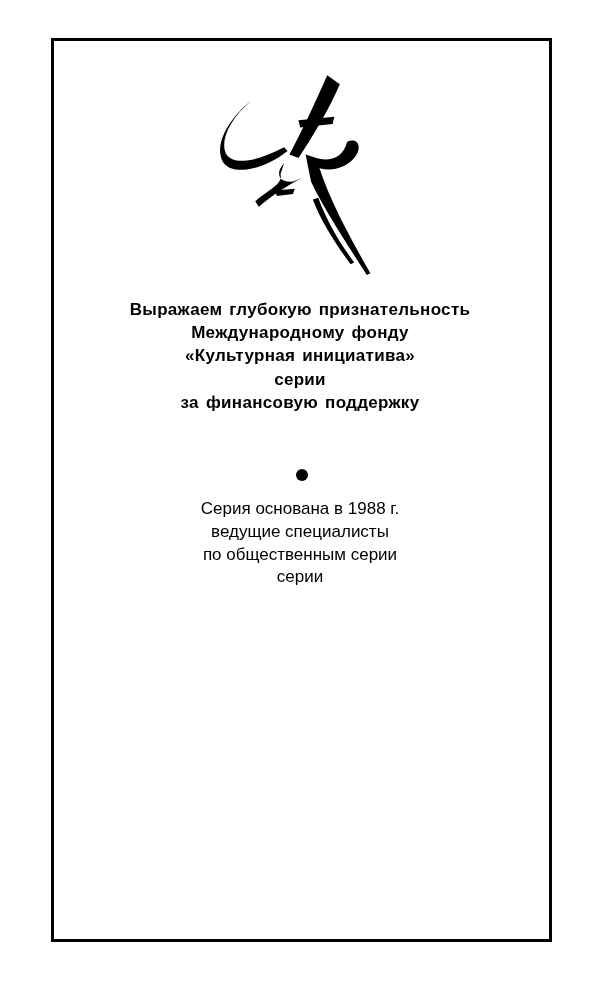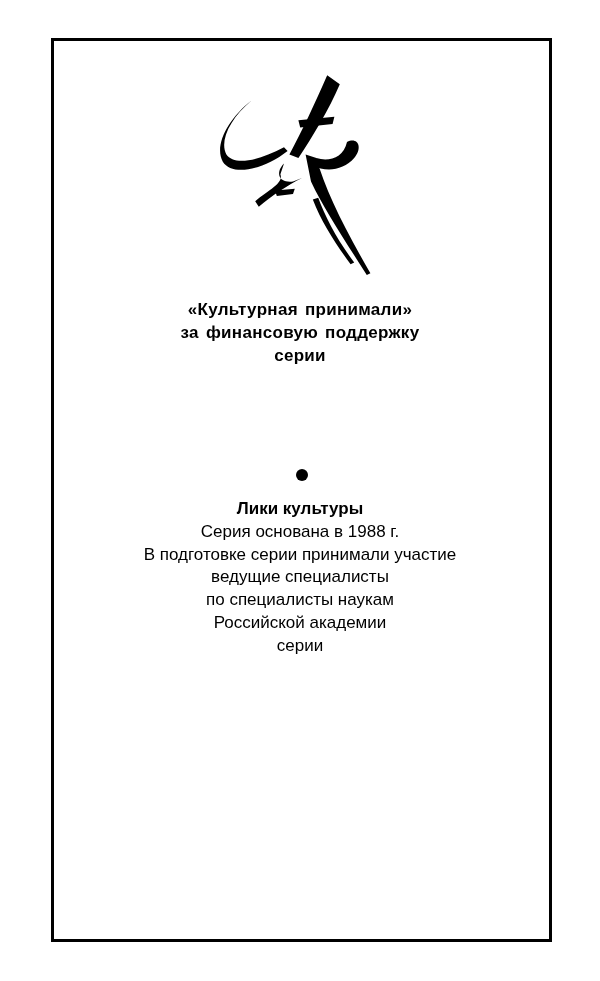--- a/index.html
+++ b/index.html
@@ -30,28 +30,27 @@
 
     <path d="M80 110 C70 120, 74 132, 90 130 L100 126 C84 134, 66 146, 52 158 L48 152 C62 140, 80 132, 76 122 Z" fill="#000"></path>
 
     <path d="M104 100 L116 104 C126 140, 146 180, 176 232 L172 234 C148 196, 124 160, 110 130 Z" fill="#000"></path>
     <path d="M112 150 L118 148 C126 170, 140 196, 158 220 L154 222 C138 200, 122 176, 112 150 Z" fill="#000"></path>
     <path d="M70 140 L92 138 L90 144 L72 146 Z" fill="#000"></path>
   </svg>
 </div>
 
 <div class="dedication">
-  <span class="line">«Культурная принимали»</span>
+  <span class="line">Выражаем глубокую признательность</span>
+  <span class="line">Международному фонду</span>
+  <span class="line">«Культурная инициатива»</span>
+  <span class="line">серии</span>
   <span class="line">за финансовую поддержку</span>
-  <span class="line">серии</span>
 </div>
 
 <div class="dot"></div>
 
 <div class="series">
-  <span class="line title">Лики культуры</span>
   <span class="line">Серия основана в 1988 г.</span>
-  <span class="line">В подготовке серии принимали участие</span>
   <span class="line">ведущие специалисты</span>
-  <span class="line">по специалисты наукам</span>
-  <span class="line">Российской академии</span>
+  <span class="line">по общественным серии</span>
   <span class="line">серии</span>
 </div>
 
 </body></html>

